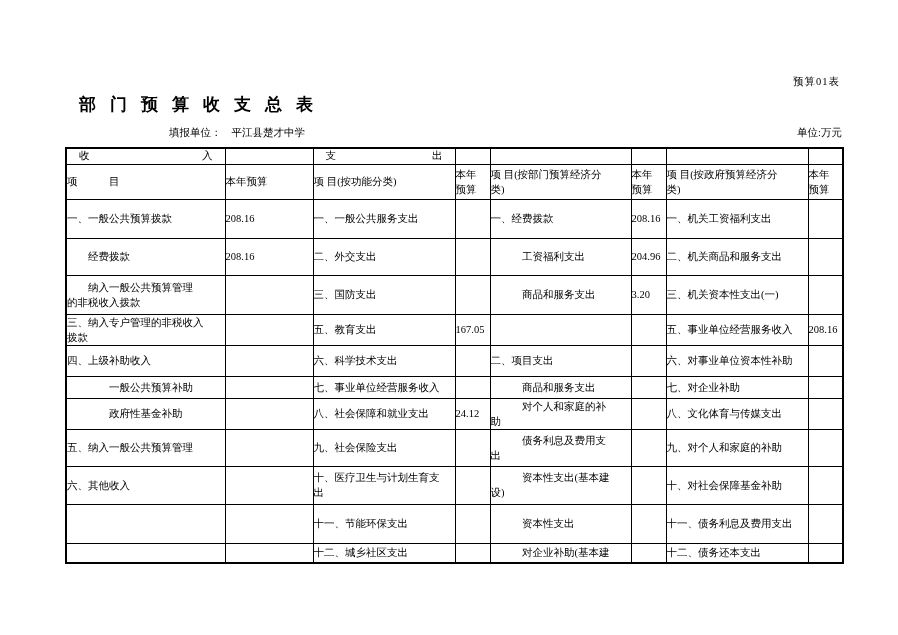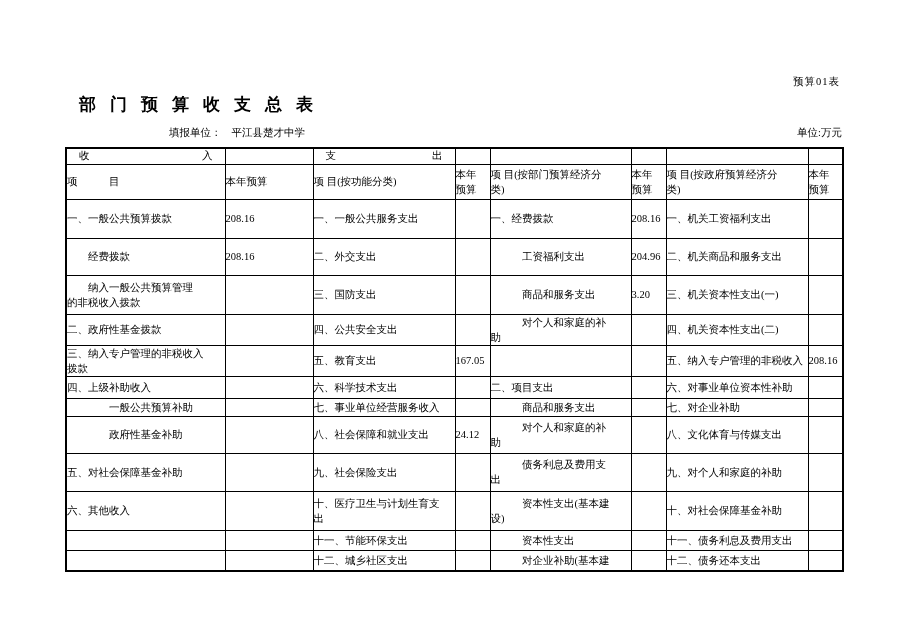--- a/index.html
+++ b/index.html
@@ -148,39 +148,28 @@
 的非税收入拨款</td>
           <td class="val"></td>
           <td class="item">三、国防支出</td>
           <td class="valn"></td>
           <td class="item">　　　商品和服务支出</td>
           <td class="valn">3.20</td>
           <td class="item">三、机关资本性支出(一)</td>
           <td class="valn"></td>
         </tr>
         <tr>
-          <td class="item">二、政府性基金拨款</td>
-          <td class="val"></td>
-          <td class="item">四、公共安全支出</td>
-          <td class="valn"></td>
-          <td class="item">　　　对个人和家庭的补
-助</td>
-          <td class="valn"></td>
-          <td class="item">四、机关资本性支出(二)</td>
-          <td class="valn"></td>
-        </tr>
-        <tr>
           <td class="item">三、纳入专户管理的非税收入
 拨款</td>
           <td class="val"></td>
           <td class="item">五、教育支出</td>
           <td class="valn">167.05</td>
           <td class="item"></td>
           <td class="valn"></td>
-          <td class="item">五、纳入专户管理的非税收入</td>
+          <td class="item">五、事业单位经营服务收入</td>
           <td class="valn">208.16</td>
         </tr>
         <tr>
           <td class="item">四、上级补助收入</td>
           <td class="val"></td>
           <td class="item">六、科学技术支出</td>
           <td class="valn"></td>
           <td class="item">二、项目支出</td>
           <td class="valn"></td>
           <td class="item">六、对事业单位资本性补助</td>
@@ -201,21 +190,21 @@
           <td class="val"></td>
           <td class="item">八、社会保障和就业支出</td>
           <td class="valn">24.12</td>
           <td class="item">　　　对个人和家庭的补
 助</td>
           <td class="valn"></td>
           <td class="item">八、文化体育与传媒支出</td>
           <td class="valn"></td>
         </tr>
         <tr>
-          <td class="item">五、对社会保障基金补助</td>
+          <td class="item">五、纳入一般公共预算管理</td>
           <td class="val"></td>
           <td class="item">九、社会保险支出</td>
           <td class="valn"></td>
           <td class="item">　　　债务利息及费用支
 出</td>
           <td class="valn"></td>
           <td class="item">九、对个人和家庭的补助</td>
           <td class="valn"></td>
         </tr>
         <tr>

